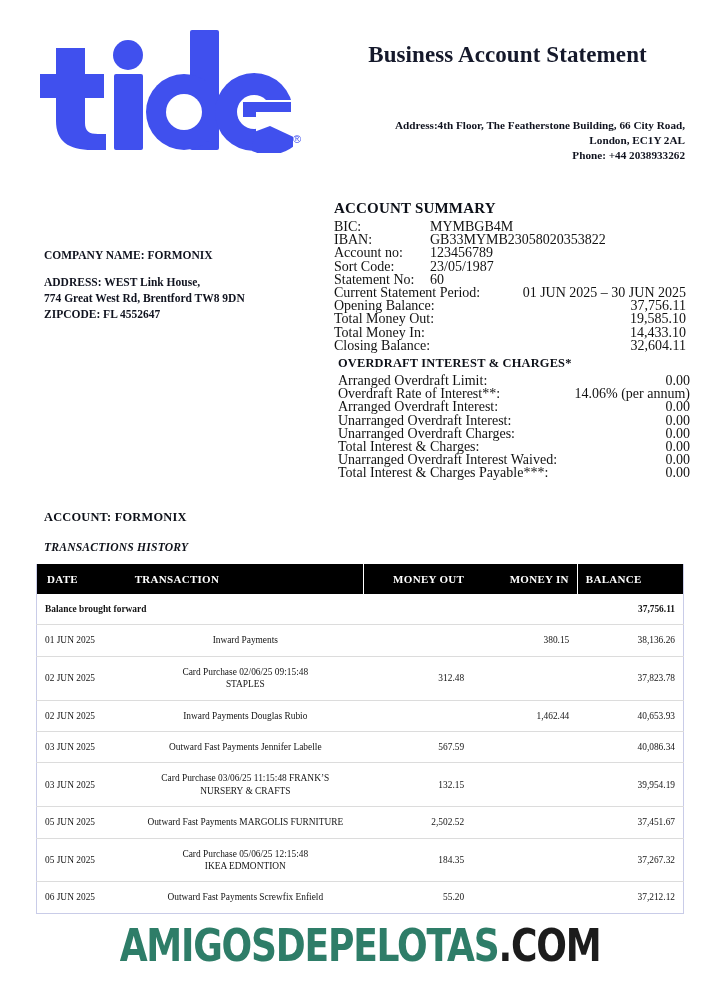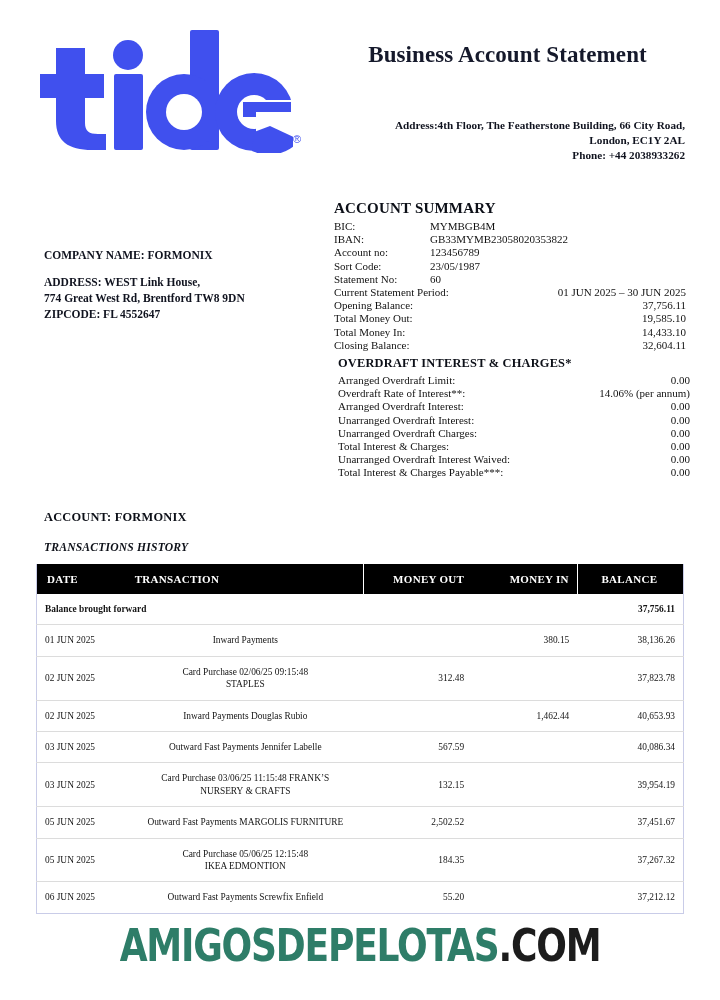--- a/index.html
+++ b/index.html
@@ -87,21 +87,21 @@
     font-size: 15px;
     font-weight: bold;
     letter-spacing: 0.2px;
     margin-bottom: 3px;
     color: #0d1018;
   }
   .sec-title.small { font-size: 12.4px; }
 
   .kv {
     display: flex;
-    font-size: 11px;
+    font-size: 14px;
     line-height: 13.2px;
     color: #121212;
   }
   .kv .k { white-space: nowrap; }
   .kv.leftval .k { width: 96px; flex: none; }
   .kv.leftval .v { flex: 1; text-align: left; }
   .kv.rightval .k { flex: 1; }
   .kv.rightval .v { text-align: right; white-space: nowrap; }
 
   .overdraft-block {
@@ -145,21 +145,21 @@
     font-size: 11px;
     font-weight: bold;
     letter-spacing: 0.3px;
     padding: 9px 8px;
     border: none;
   }
   table.tx thead th.c-date { text-align: left; padding-left: 10px; }
   table.tx thead th.c-tx   { text-align: left; border-right: 1px solid #ffffff; }
   table.tx thead th.c-out  { text-align: right; }
   table.tx thead th.c-in   { text-align: right; border-right: 1px solid #ffffff; }
-  table.tx thead th.c-bal  { text-align: center; padding-right: 10px; }
+  table.tx thead th.c-bal  { text-align: left; padding-right: 10px; }
 
   table.tx tbody td {
     font-size: 9.4px;
     line-height: 12.4px;
     color: #141414;
     padding: 9px 8px;
     border-bottom: 1px solid #dcdcdc;
     vertical-align: middle;
   }
   table.tx tbody tr:last-child td { border-bottom: none; }

